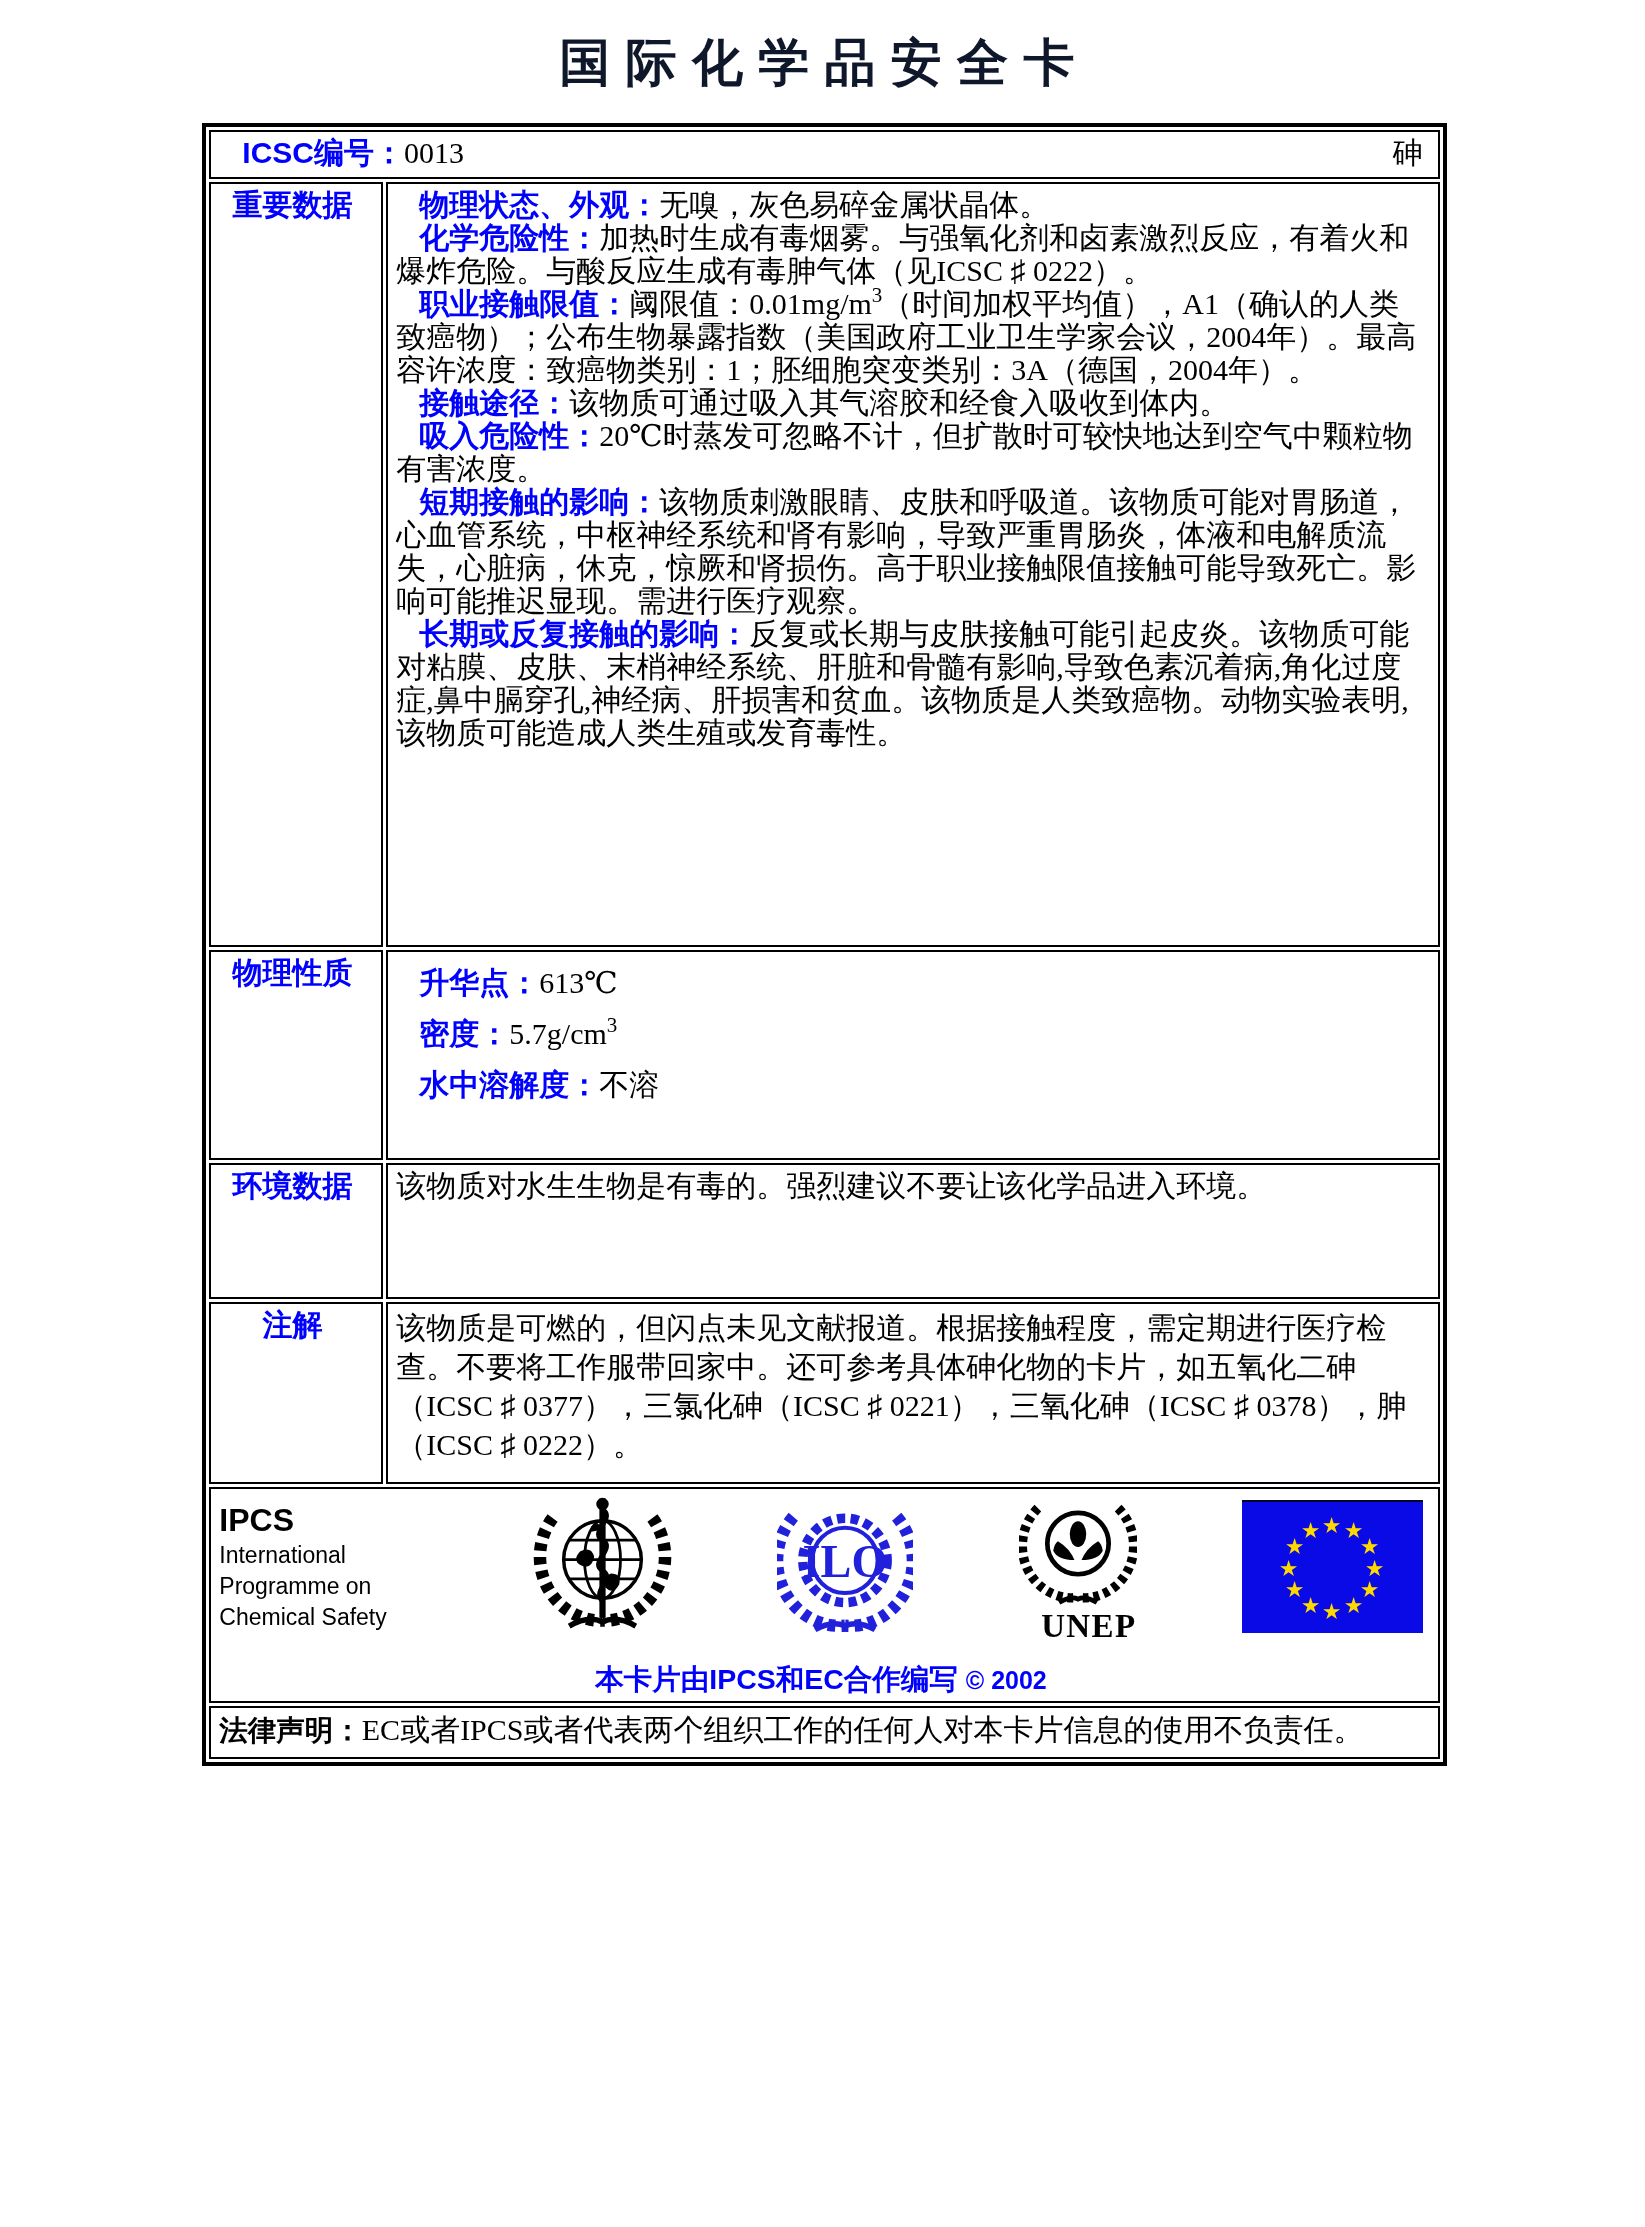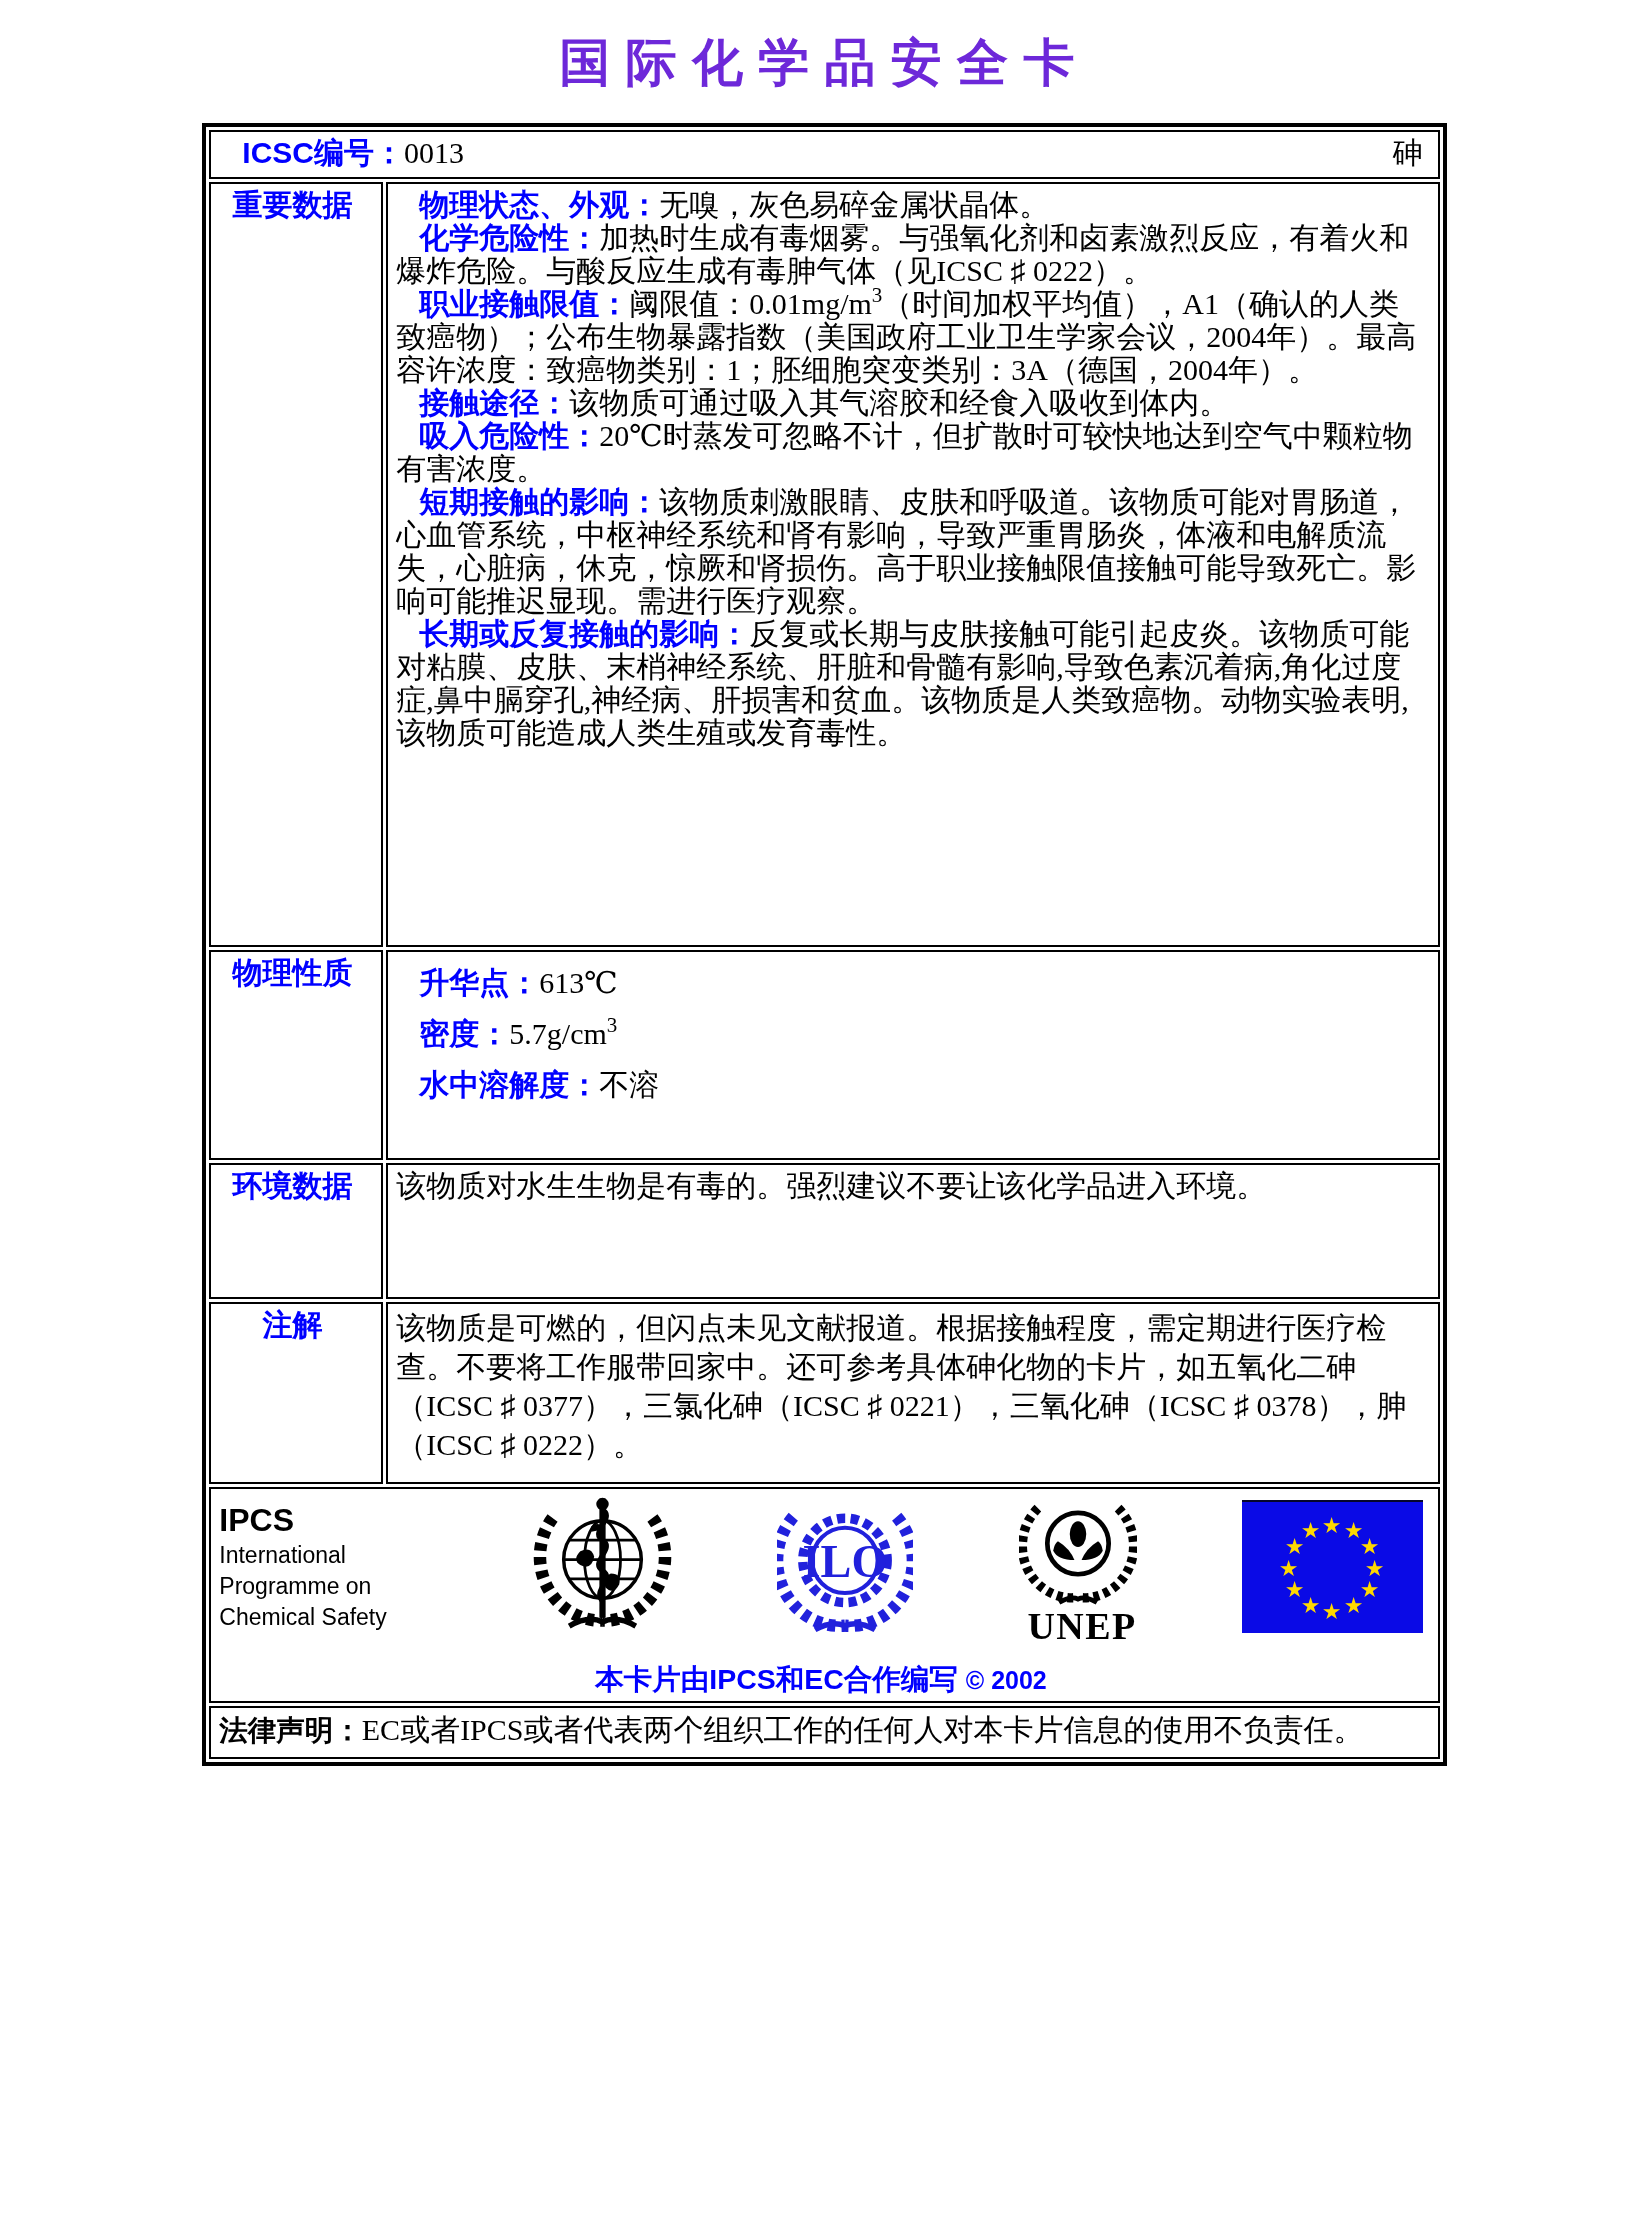--- a/index.html
+++ b/index.html
@@ -10,21 +10,21 @@
     color:#000;
     position:relative;
   }
   .page-title {
     margin:29px 0 0 202px;
     width:1245px;
     text-align:center;
     font-family:"DejaVu Serif","Liberation Serif",serif;
     font-size:51px;
     font-weight:bold;
-    color:#6d28d9;
+    color:#0f172a;
     letter-spacing:15.3px;
     white-space:nowrap;
   }
   table.card {
     margin:25px 0 0 202px;
     width:1245px;
     border:4.2px solid #000;
     border-collapse:separate;
     border-spacing:3.5px;
     table-layout:fixed;
@@ -94,21 +94,21 @@
   }
   .row-legal td { height:53px; vertical-align:middle; font-size:27px; }
   .legal-label {
     font-family:"Liberation Sans","DejaVu Sans",sans-serif;
     font-weight:bold; color:#000;
     font-size:28.5px;
     text-align:center;
   }
   .unep-text {
     font-family:"Liberation Serif","DejaVu Serif",serif;
-    font-weight:bold; font-size:38px; letter-spacing:1.4px;
+    font-weight:bold; font-size:33px; letter-spacing:1.4px;
     text-align:center; line-height:28px;
   }
   .logo-box { display:flex; flex-direction:column; align-items:flex-end; }
   .ilo-letters {
     font-family:"Liberation Serif","DejaVu Serif",serif;
     font-weight:bold;
   }
   p.para { margin:0; }
 </style>
 </head>

